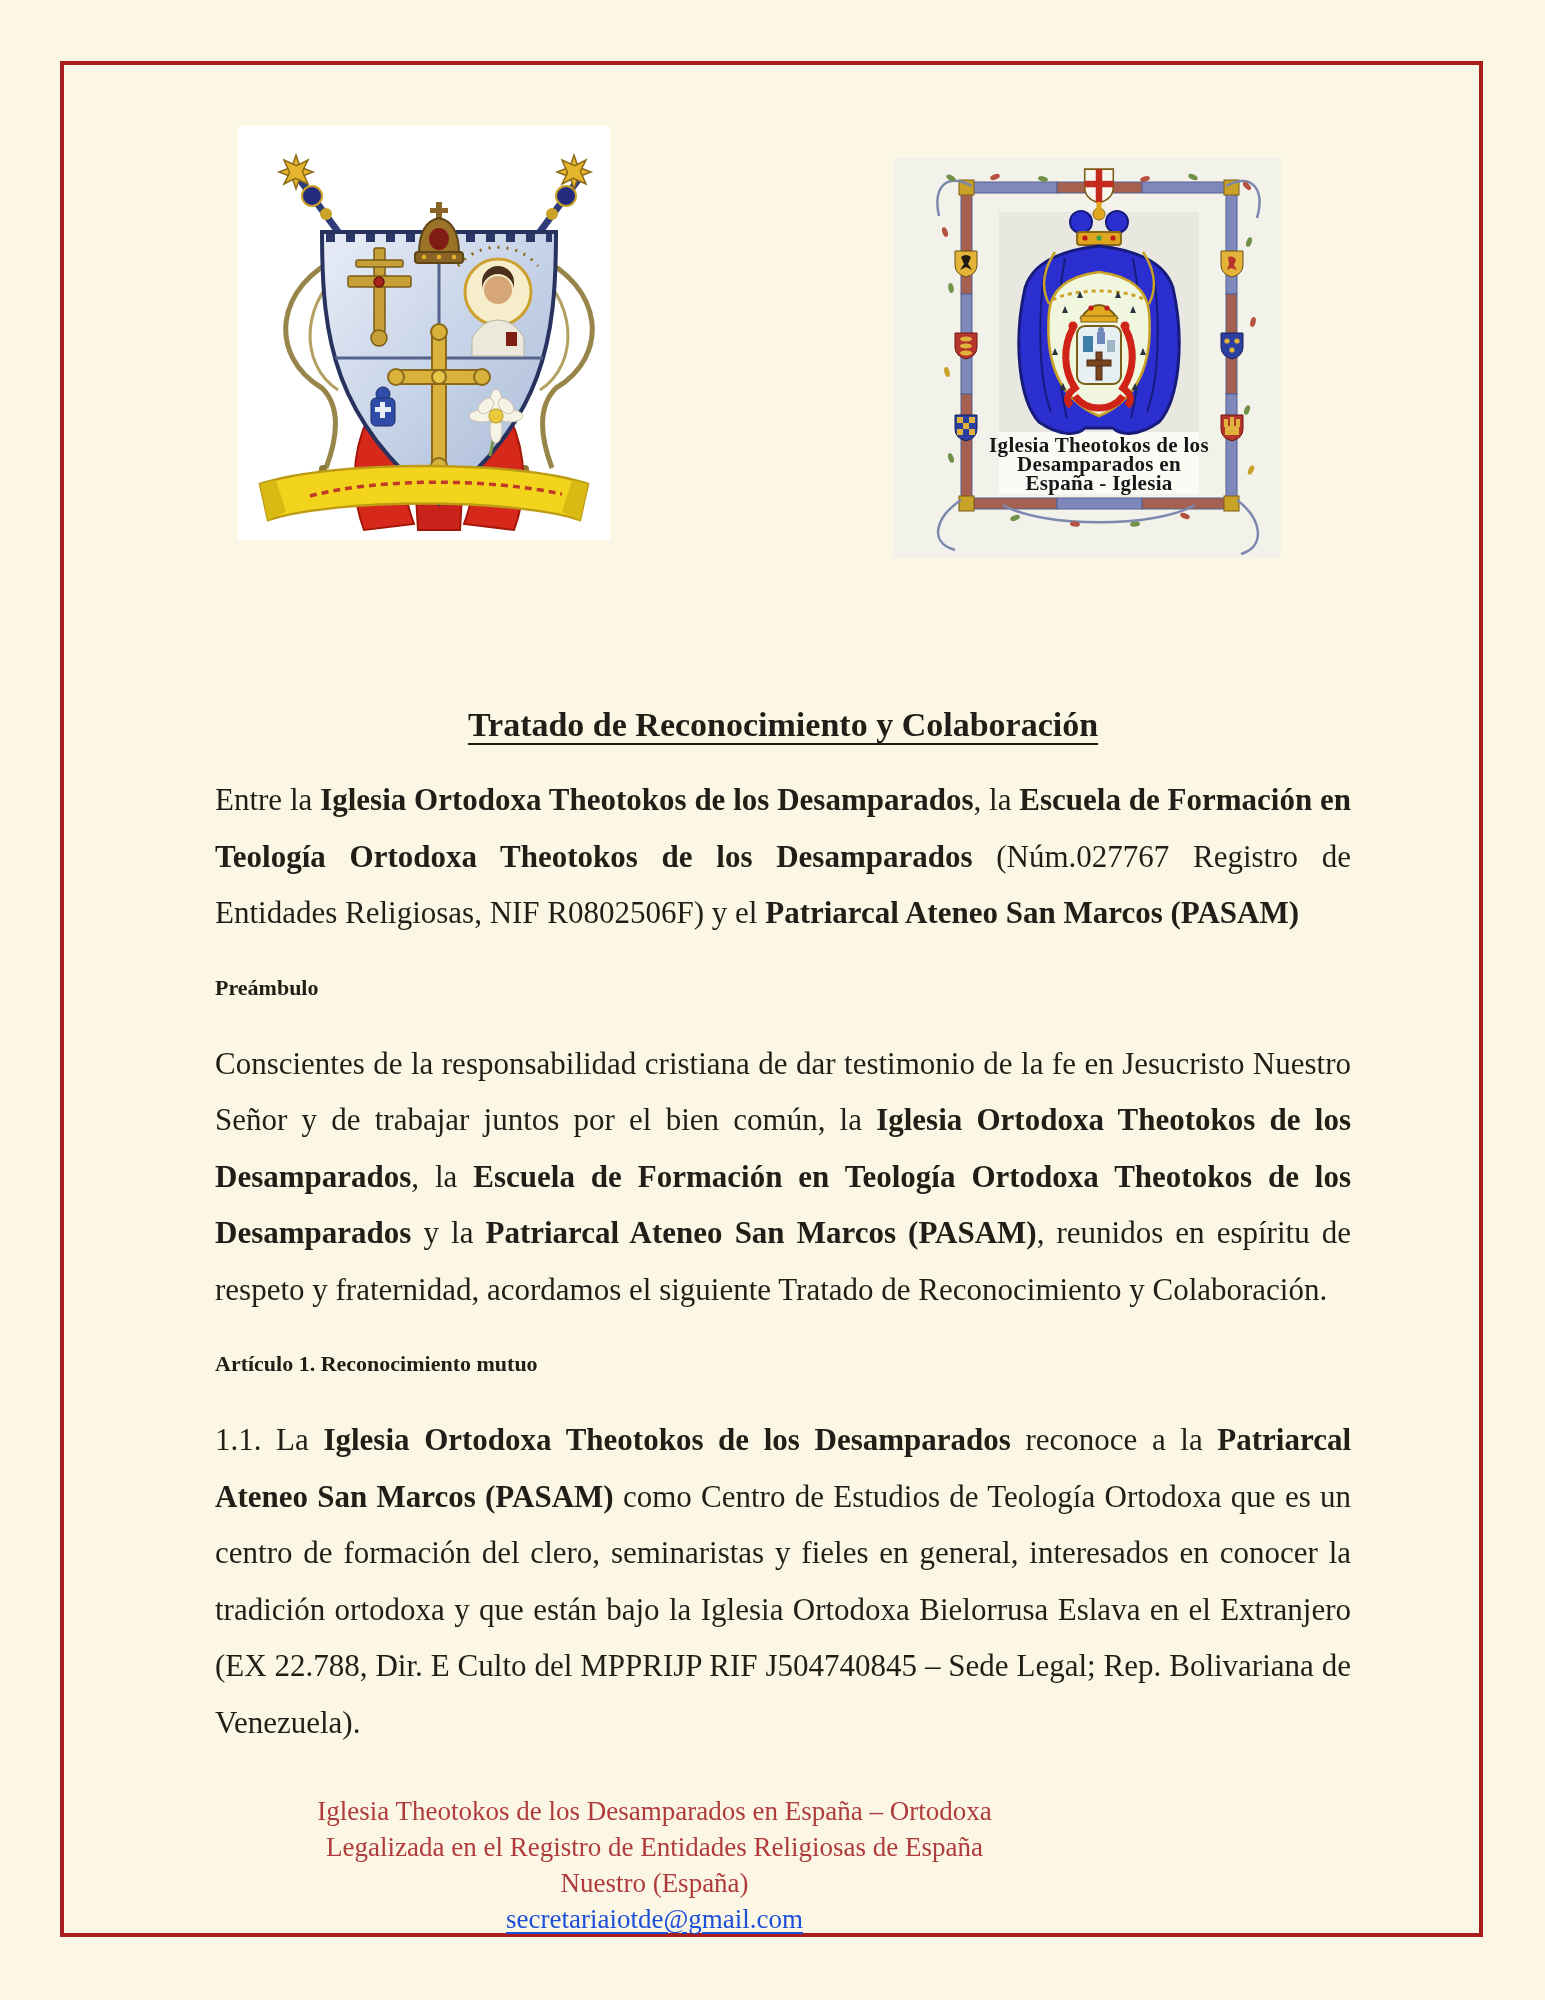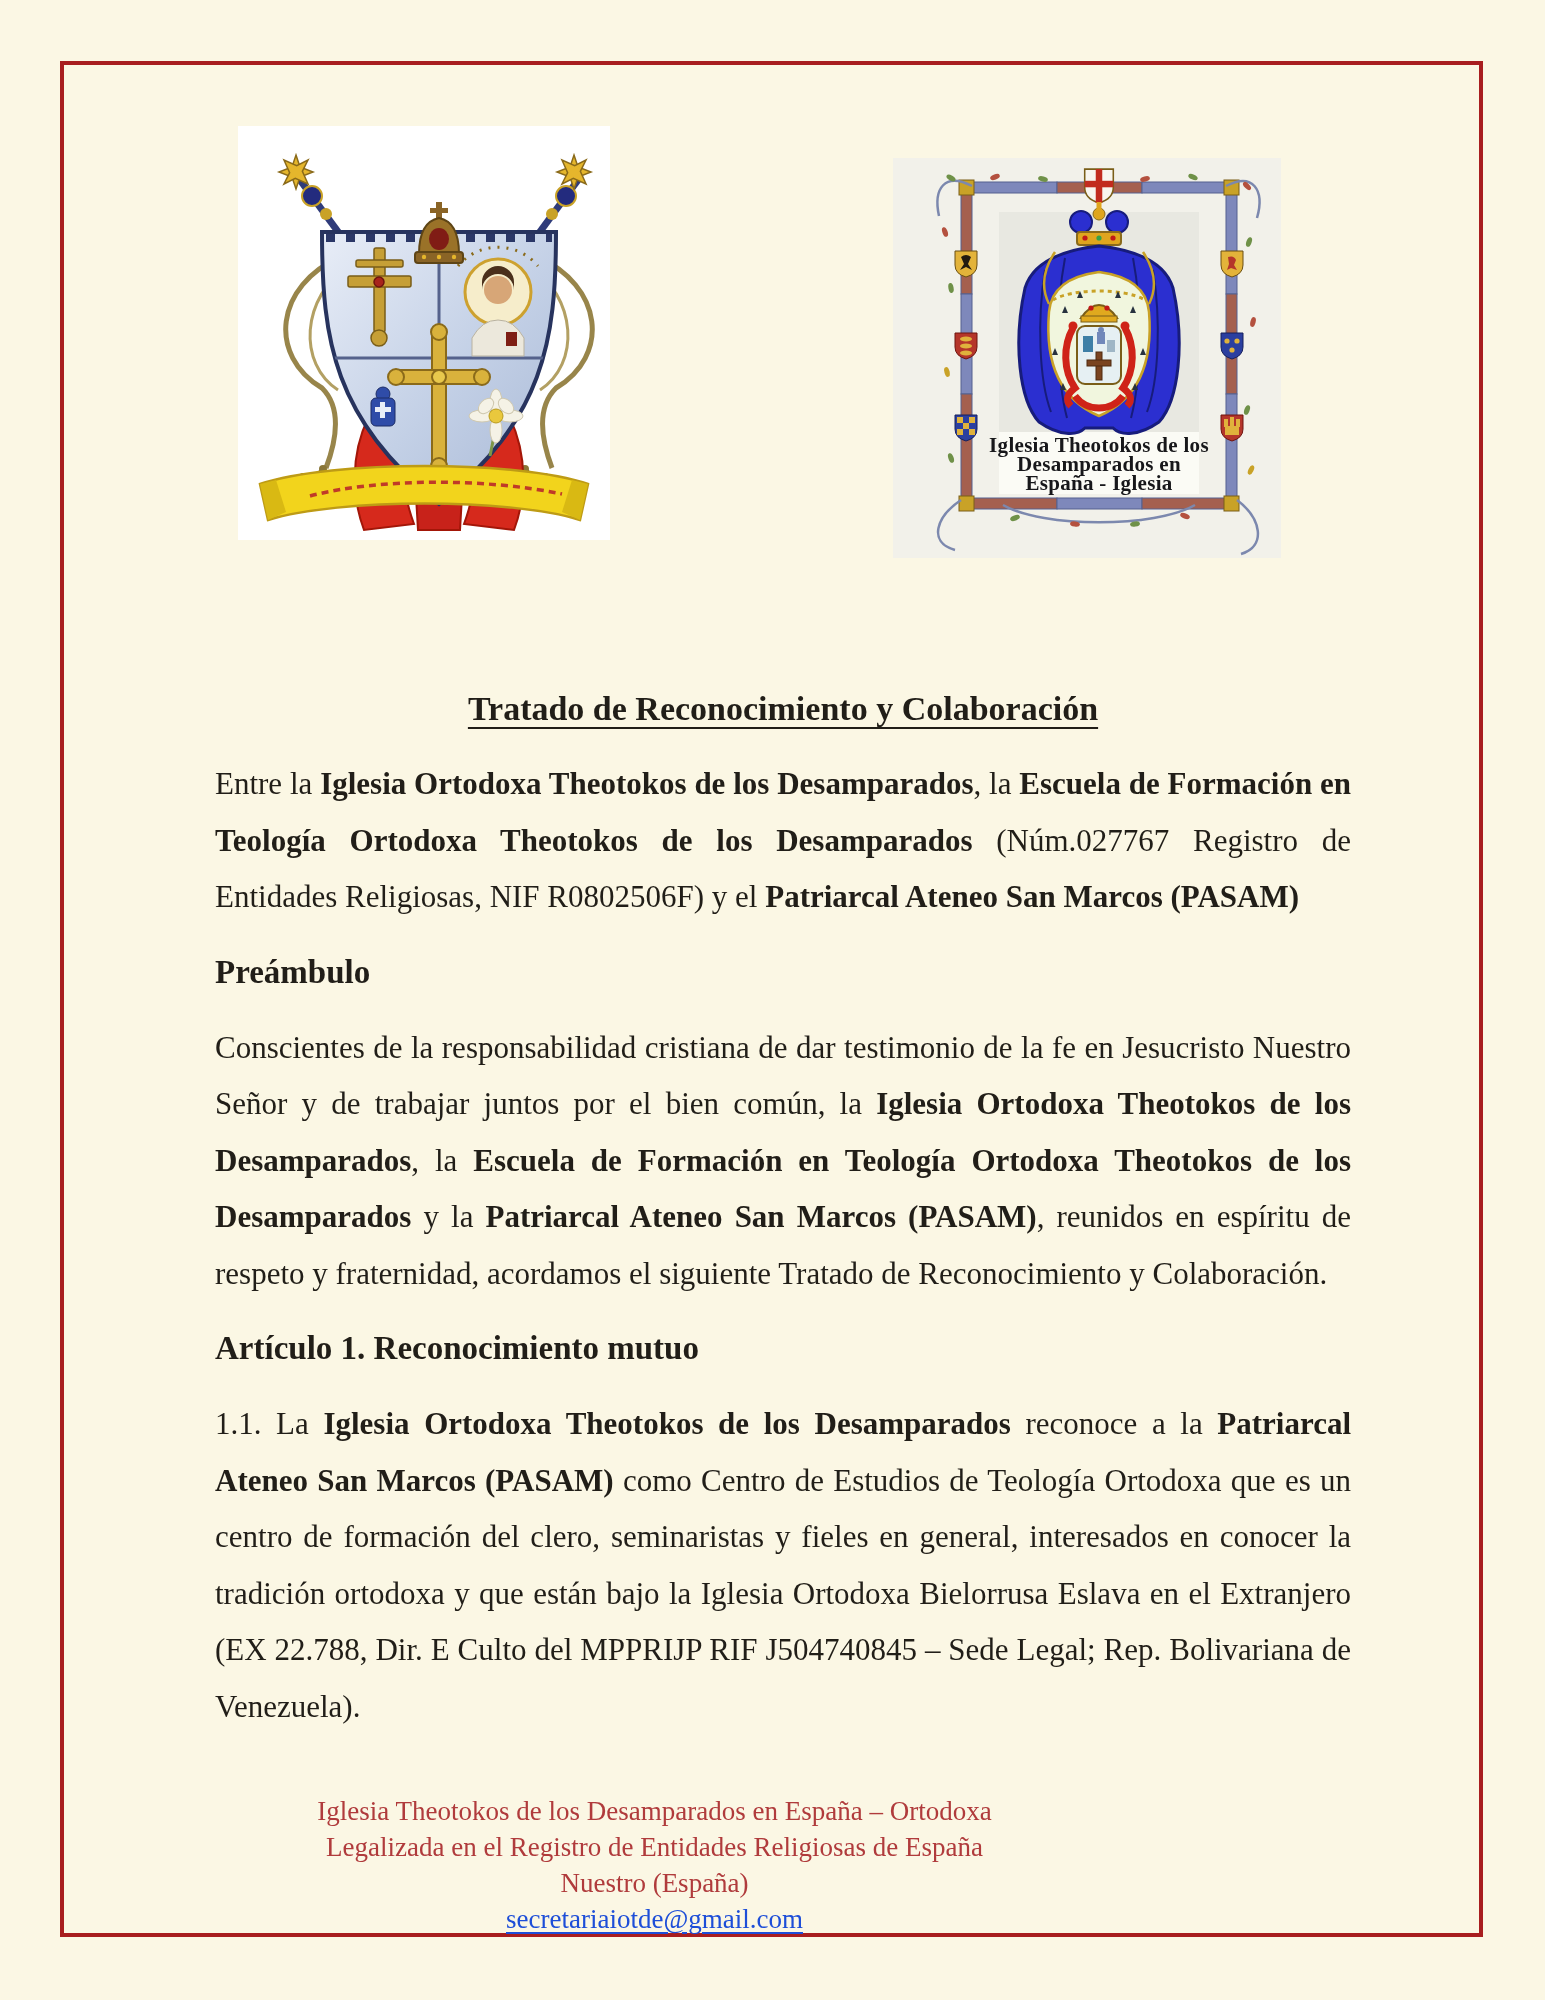--- a/index.html
+++ b/index.html
@@ -17,29 +17,29 @@
   .emblem-left svg{display:block;}
   .emblem-right{position:absolute;left:893px;top:158px;width:388px;height:400px;}
   .emblem-right svg{display:block;position:absolute;left:0;top:0;}
   .crest-caption{
     position:absolute;left:81px;top:278px;width:250px;text-align:center;
     font-weight:bold;font-size:21px;line-height:19px;color:#17171A;
     letter-spacing:.3px;
   }
   .doc{position:absolute;left:215px;top:686px;width:1136px;}
   .doc-title{
-    margin:0;text-align:center;font-size:34px;font-weight:bold;line-height:46px;
+    margin:16px;text-align:center;font-size:34px;font-weight:bold;line-height:46px;
     text-decoration:underline;text-underline-offset:7px;text-decoration-thickness:2px;
   }
   .para{
     margin:0;margin-top:24px;font-size:31px;line-height:56.5px;
     text-align:justify;text-justify:inter-word;
   }
   .para .b{font-weight:bold;}
-  .subhead{margin:0;margin-top:22px;font-size:33px;line-height:48px;font-weight:bold;}
+  .subhead{margin:0;margin-top:22px;font-size:22px;line-height:48px;font-weight:bold;}
   .footer{
     position:absolute;left:0;top:1793px;width:1309px;text-align:center;
     font-size:27px;line-height:36px;color:#B03B3C;
   }
   .footer .email{
     color:#1d4ed8;text-decoration:underline;text-underline-offset:4px;cursor:pointer;
   }
 </style>
 </head>
 <body>

